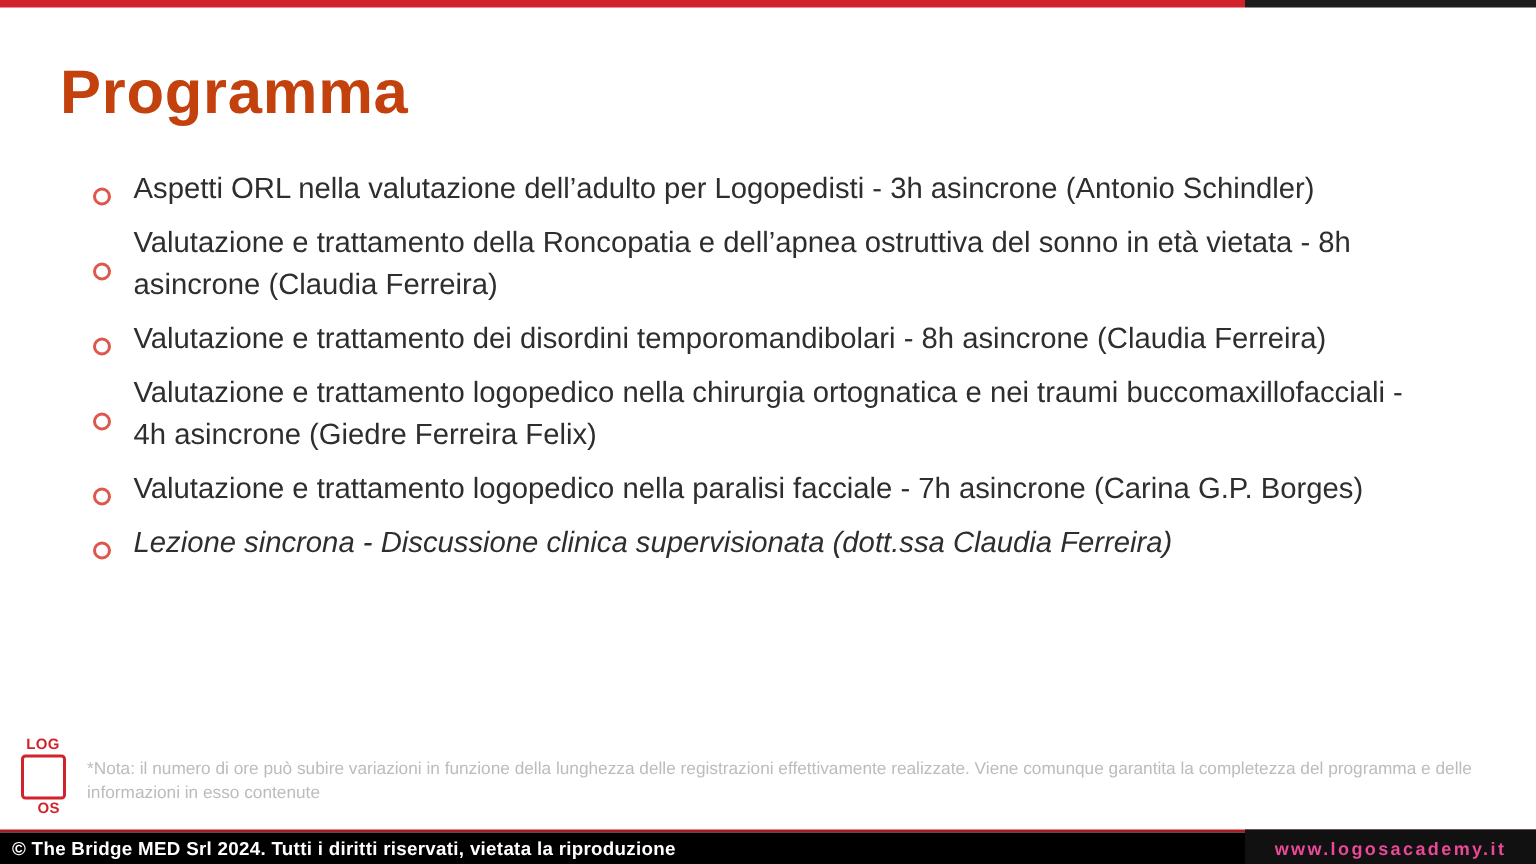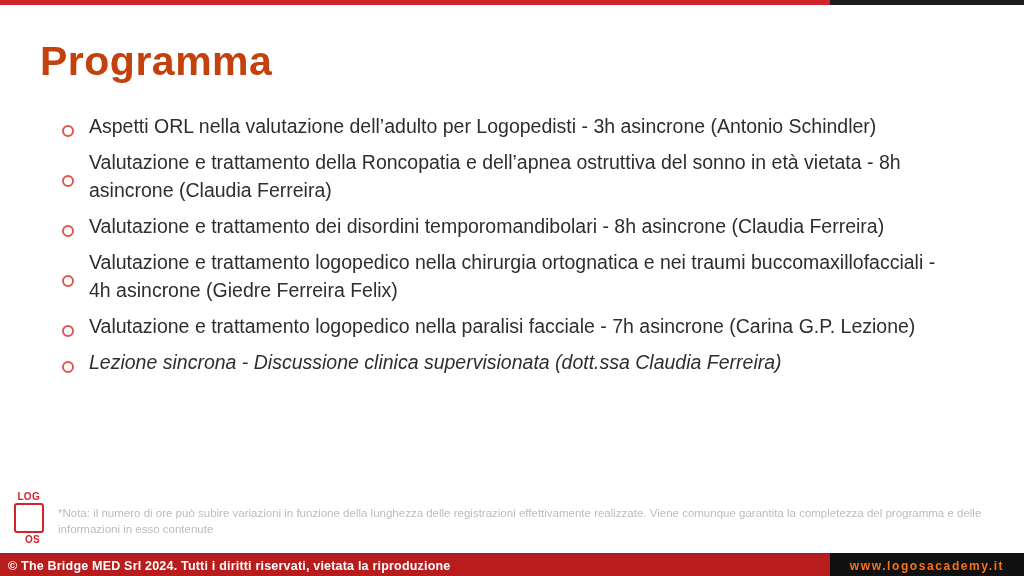--- a/index.html
+++ b/index.html
@@ -108,34 +108,34 @@
     position: absolute;
     bottom: 0; left: 0;
     width: 100%;
     height: 21px;
     display: flex;
     border-top: 2px solid #a71d23;
     box-sizing: content-box;
   }
   .bottom-bar .copyright-seg {
     width: 830px;
-    background: #b91c1c;
+    background: #000000;
     color: #ffffff;
     display: flex;
     align-items: center;
     padding-left: 8px;
     box-sizing: border-box;
     font-size: 12.5px;
     font-weight: 700;
     letter-spacing: 0.2px;
   }
   .bottom-bar .site-seg {
     flex: 1;
     background: #111111;
-    color: #f97316;
+    color: #ec4899;
     display: flex;
     align-items: center;
     justify-content: center;
     font-size: 12px;
     font-weight: 700;
     letter-spacing: 1.6px;
     margin-top: -2px;
     padding-top: 2px;
   }
 </style>
@@ -164,21 +164,21 @@
       <li class="program-item">
       <span class="bullet"></span>
       <span class="item-text">Valutazione e trattamento dei disordini temporomandibolari - 8h asincrone (Claudia Ferreira)</span>
     </li>
       <li class="program-item">
       <span class="bullet"></span>
       <span class="item-text">Valutazione e trattamento logopedico nella chirurgia ortognatica e nei traumi buccomaxillofacciali - 4h asincrone (Giedre Ferreira Felix)</span>
     </li>
       <li class="program-item">
       <span class="bullet"></span>
-      <span class="item-text">Valutazione e trattamento logopedico nella paralisi facciale - 7h asincrone (Carina G.P. Lezione)</span>
+      <span class="item-text">Valutazione e trattamento logopedico nella paralisi facciale - 7h asincrone (Carina G.P. Borges)</span>
     </li>
       <li class="program-item italic">
       <span class="bullet"></span>
       <span class="item-text">Lezione sincrona - Discussione clinica supervisionata (dott.ssa Claudia Ferreira)</span>
     </li>
     </ul>
 
   <div class="footer">
     <div class="logo-box">
       <span>LOG</span>

